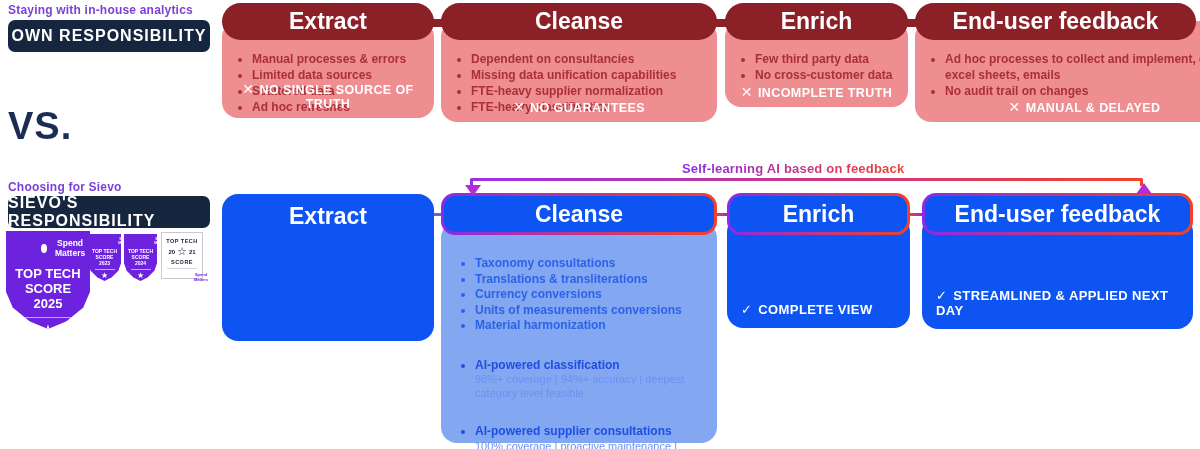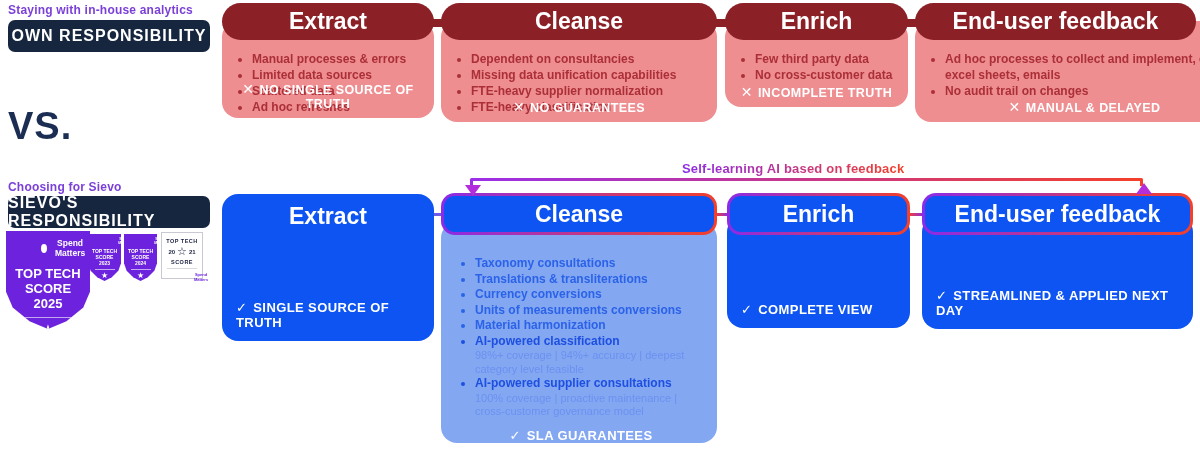--- a/index.html
+++ b/index.html
@@ -30,21 +30,21 @@
   .box-blue{background:#0d54f2;border-radius:16px;z-index:1;}
   .box-blue .title{padding-top:9px;text-align:center;color:#fff;font-weight:800;font-size:23px;}
   .hdr-grad{background:linear-gradient(90deg,#8b2be8,#f4402a);border-radius:14px;height:42px;
       box-sizing:border-box;padding:3px;z-index:3;}
   .hdr-grad .inner{background:#0d54f2;border-radius:11px;height:100%;display:flex;
       align-items:center;justify-content:center;color:#fff;font-weight:800;font-size:23px;}
   .body-lightblue{background:#84a7f2;border-radius:16px;z-index:1;box-sizing:border-box;
       padding:34px 14px 8px 18px;}
   .body-lightblue ul{margin:0;padding:0 0 0 16px;color:#2b63e8;font-size:12px;
       line-height:15.5px;font-weight:600;}
-  .body-lightblue li.strong{color:#1d4fe0;font-weight:800;}
+  .body-lightblue li.strong{color:#1d4fe0;font-weight:800;margin-top:24px;}
   .sub-detail{color:#6b91f0;font-size:11px;line-height:13.5px;font-weight:500;}
   .check-line{color:#fff;font-weight:700;font-size:13px;letter-spacing:.4px;}
   .check-line .ck{font-weight:400;margin-right:6px;}
   .blue-verdict{position:absolute;left:14px;bottom:11px;color:#fff;font-size:13px;
       font-weight:700;letter-spacing:.4px;}
   .blue-verdict .ck{font-weight:400;margin-right:6px;}
   .center{text-align:center;}
   .conn-bot{height:3px;z-index:2;}
 
   
@@ -184,23 +184,20 @@
     <span>Spend Matters</span>
   </div>
 </div>
 
 <div class="abs conn-bot" style="left:434px;top:213px;width:9px;background:#6c5ce7"></div>
 <div class="abs conn-bot" style="left:715px;top:213px;width:14px;background:linear-gradient(90deg,#f4402a,#8b2be8)"></div>
 <div class="abs conn-bot" style="left:908px;top:213px;width:16px;background:linear-gradient(90deg,#f4402a,#8b2be8)"></div>
 
 <div class="abs box-blue" style="left:222px;top:194px;width:212px;height:147px">
   <div class="title">Extract</div>
-  <div class="blue-verdict">
-    <span class="ck">✓</span><span>SINGLE SOURCE OF TRUTH</span>
-  </div>
 </div>
 
 <div class="abs body-lightblue" style="left:441px;top:222px;width:276px;height:221px">
   <ul>
     <li>Taxonomy consultations</li>
     <li>Translations &amp; transliterations</li>
     <li>Currency conversions</li>
     <li>Units of measurements conversions</li>
     <li>Material harmonization</li>
     <li class="strong">

